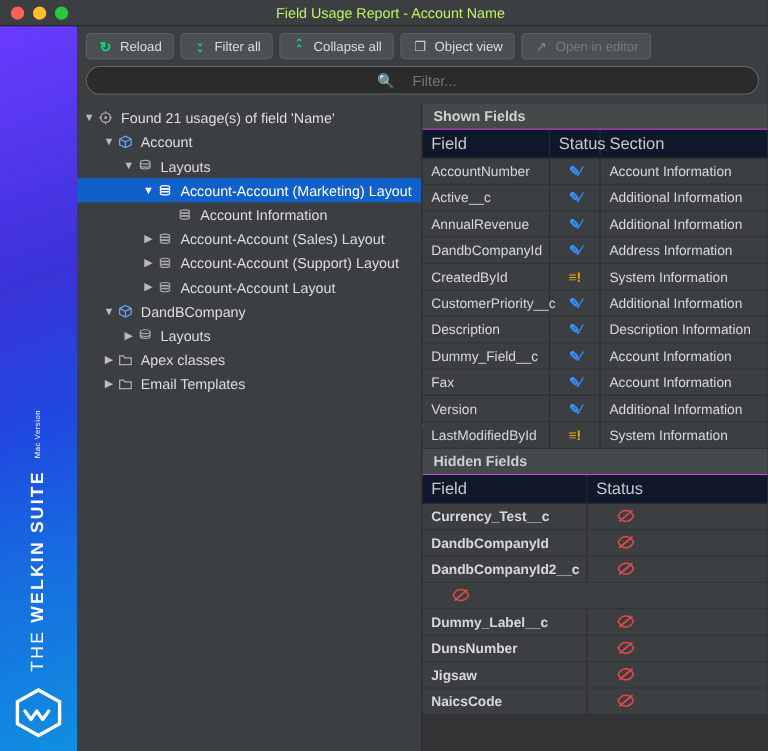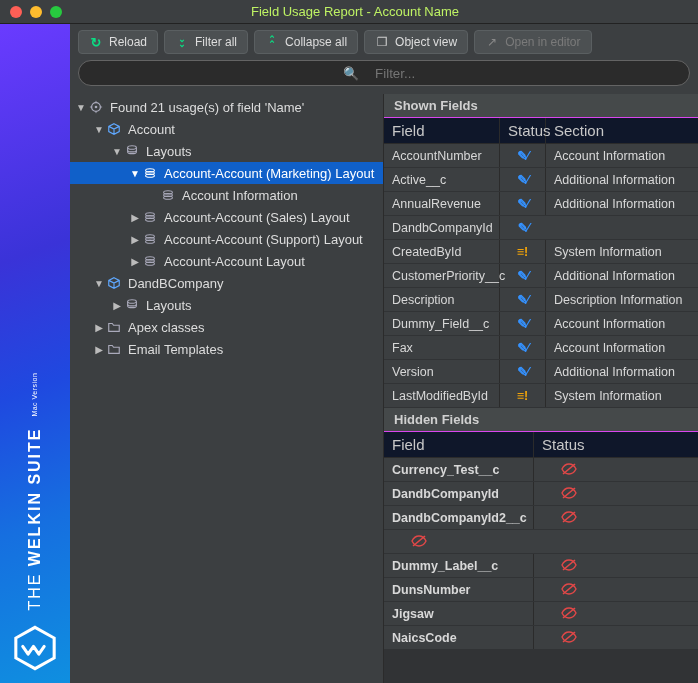--- a/index.html
+++ b/index.html
@@ -418,20 +418,21 @@
                 <div class="cell col-status" style="justify-content:center">
                   <span class="status-edit">✎⁄</span>
                 </div>
                 <div class="cell col-section">Additional Information</div>
               </div>
               <div class="trow">
                 <div class="cell col-field">DandbCompanyId</div>
                 <div class="cell col-status" style="justify-content:center">
                   <span class="status-edit">✎⁄</span>
                 </div>
+                <div class="cell col-section">Address Information</div>
               </div>
               <div class="trow">
                 <div class="cell col-field">CreatedById</div>
                 <div class="cell col-status" style="justify-content:center">
                   <span class="status-req">≡!</span>
                 </div>
                 <div class="cell col-section">System Information</div>
               </div>
               <div class="trow">
                 <div class="cell col-field">CustomerPriority__c</div>

